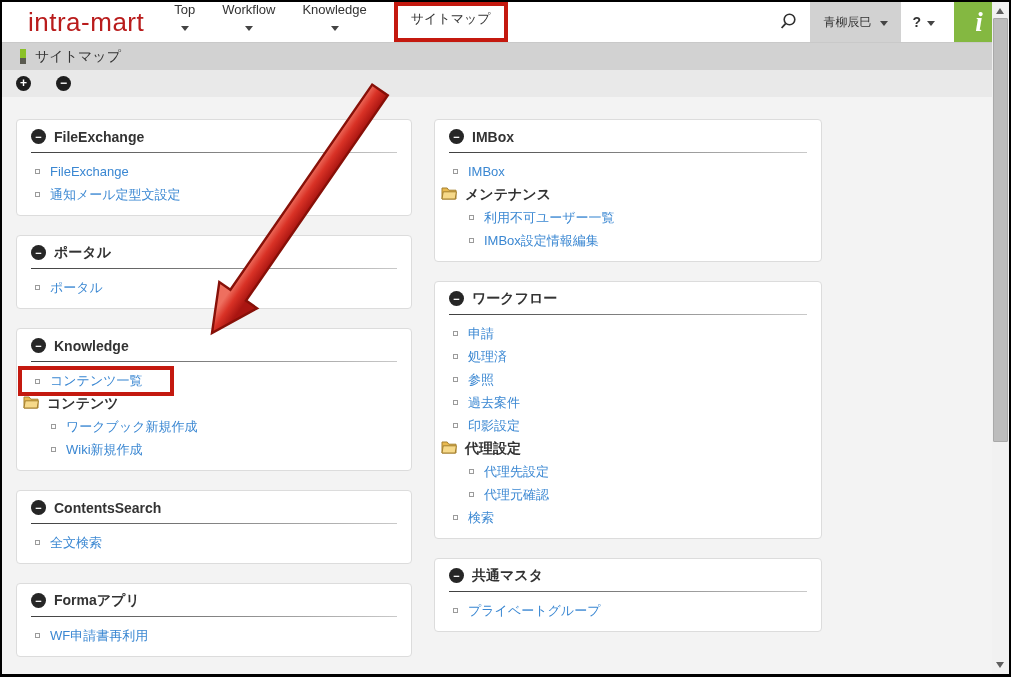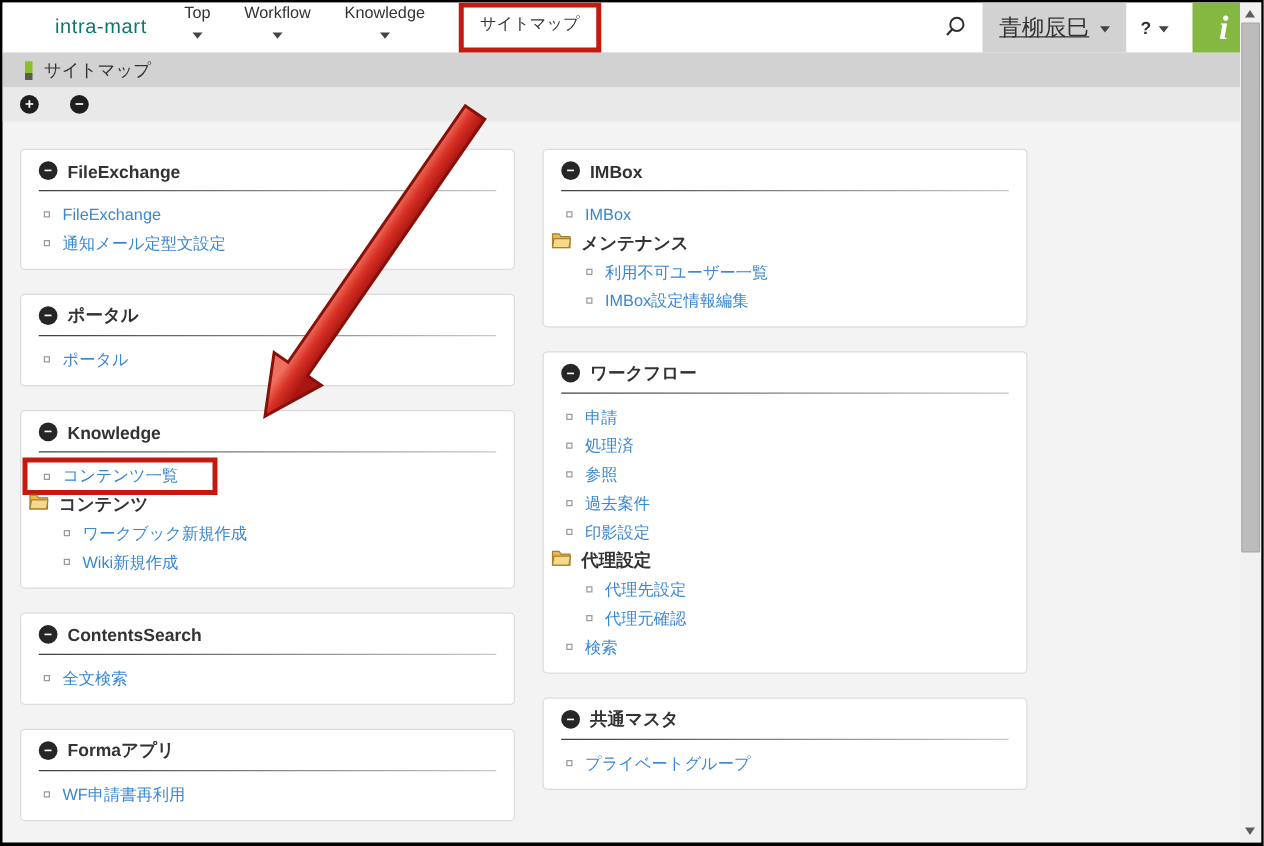--- a/index.html
+++ b/index.html
@@ -6,31 +6,31 @@
   body { margin: 0; background: #888; font-family: "Liberation Sans", sans-serif; }
   .page {
     position: relative; width: 1011px; height: 677px;
     border: 2px solid #000; border-bottom-width: 3px;
     background: #f3f3f3; overflow: hidden;
     font-family: "Liberation Sans", sans-serif;
   }
   
   .navbar { height: 41px; background: #fff; border-bottom: 1px solid #c9c9c9;
             display: flex; align-items: stretch; }
-  .logo { display: flex; align-items: center; margin-left: 42px; margin-right: 30px;
-          font-size: 16px; color: #0f766e; letter-spacing: .5px; }
+  .logo { display: flex; align-items: center; margin-left: 26px; margin-right: 30px;
+          font-size: 26px; color: #b91c1c; letter-spacing: .5px; }
   .nav-item { display: flex; align-items: center; gap: 6px; margin-right: 27px;
               font-size: 13px; color: #333; cursor: pointer; flex-direction: column; }
   .caret { width: 0; height: 0; border-left: 4px solid transparent;
            border-right: 4px solid transparent; border-top: 5px solid #444; margin-top: 3px; }
   .redbox { border: 4px solid var(--hl); padding: 4px 13px; margin-right: 0; }
   .nav-spacer { flex: 1; }
   .nav-btn { display: flex; align-items: center; justify-content: center; cursor: pointer; }
   .search-btn { width: 44px; }
-  .user-btn { background: #d2d2d2; padding: 0 13px; gap: 9px; font-size: 18px; color: #333; text-decoration: underline; }
+  .user-btn { background: #d2d2d2; padding: 0 13px; gap: 9px; font-size: 12px; color: #333; }
   .help-btn { padding: 0 11px; gap: 6px; font-size: 14px; font-weight: bold; color: #333; }
   .app-icon { width: 50px; background: #84b841; color: #fff; margin-left: 8px; margin-right: 5px;
               font-family: "Liberation Serif", serif; font-style: italic;
               font-size: 27px; font-weight: bold; }
   
   .titlebar { height: 27px; background: #d2d2d2; display: flex; align-items: center; }
   .title-accent { width: 6px; height: 15px; margin-left: 18px;
                   background: linear-gradient(#8bc127 0 62%, #5a5a50 62% 100%); }
   .page-title { margin-left: 9px; font-size: 14px; color: #333; }
   

